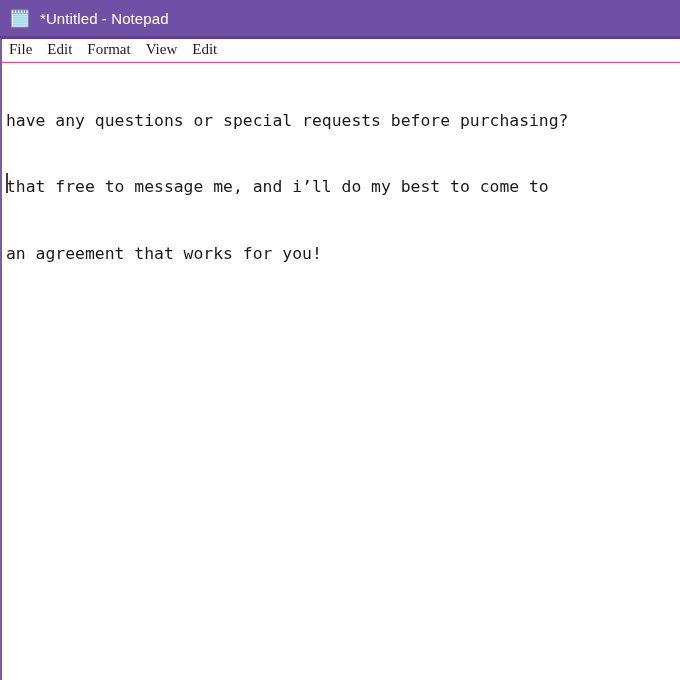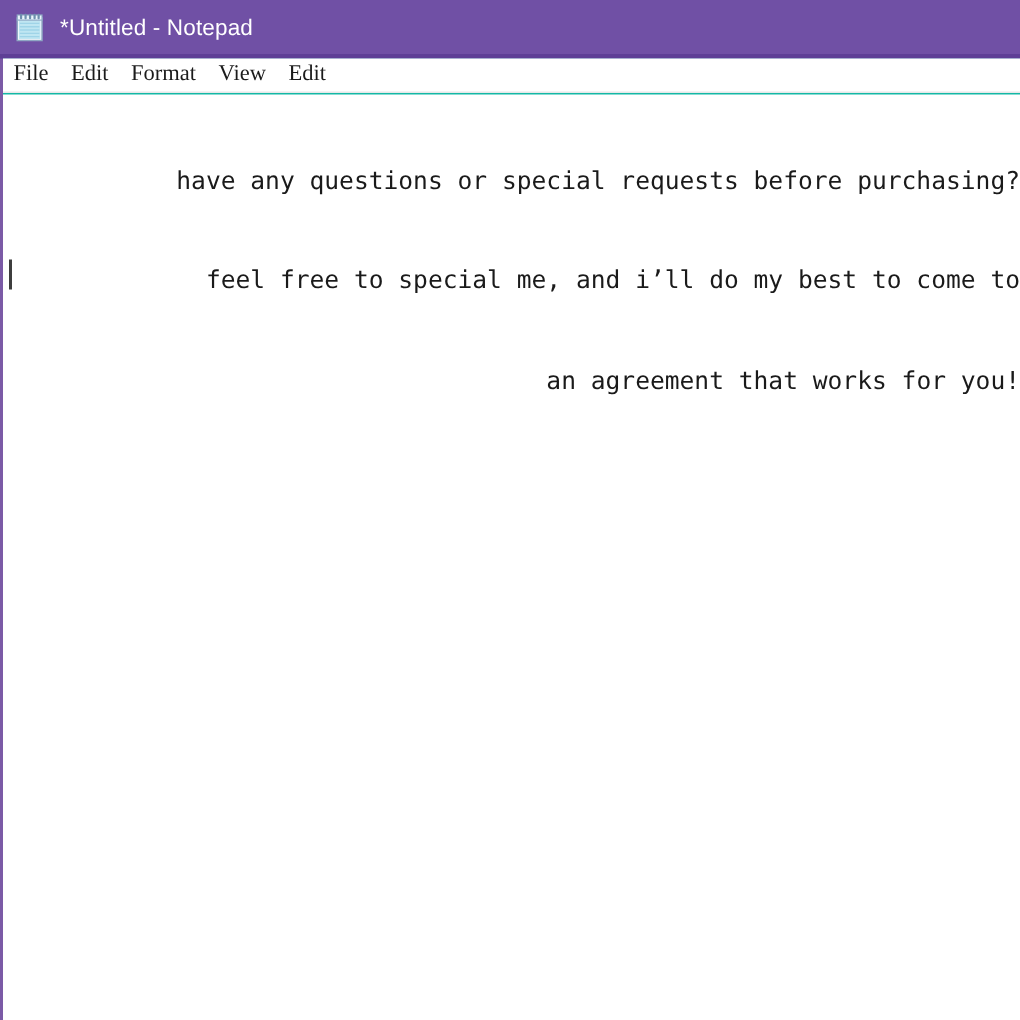--- a/index.html
+++ b/index.html
@@ -11,21 +11,21 @@
     height: 680px;
     overflow: hidden;
     background: #ffffff;
     font-family: "Liberation Sans", sans-serif;
   }
 
   #app-window {
     position: relative;
     width: 680px;
     height: 680px;
-    background: #14b8a6;
+    background: #ec4899;
     box-sizing: border-box;
     border-left: 2px solid #7b5aa6;
   }
 
   
   #title-bar {
     position: absolute;
     left: -2px;
     top: 0;
     width: 682px;
@@ -86,21 +86,20 @@
   #text-area {
     position: absolute;
     left: 0;
     top: 63px;
     right: 0;
     bottom: 0;
     background: #ffffff;
     overflow: hidden;
     padding: 2px 0 0 4px;
     box-sizing: border-box;
-    text-align: right;
   }
   #text-content {
     font-family: "DejaVu Sans Mono", "Liberation Mono", monospace;
     font-size: 16.4px;
     line-height: 22.3px;
     color: #1a1a1a;
     white-space: pre;
     margin: 0;
     letter-spacing: 0px;
   }
@@ -152,19 +151,19 @@
     <div class="menu-item">File</div>
     <div class="menu-item">Edit</div>
     <div class="menu-item">Format</div>
     <div class="menu-item">View</div>
     <div class="menu-item">Edit</div>
   </div>
 
   <div id="text-area">
     <div id="text-content">
       <div class="text-line">have any questions or special requests before purchasing?</div>
-      <div class="text-line">feel free to special me, and i’ll do my best to come to</div>
+      <div class="text-line">that free to message me, and i’ll do my best to come to</div>
       <div class="text-line">an agreement that works for you!</div>
     </div>
     <div id="caret"></div>
   </div>
 
 </div>
 
 </body></html>

